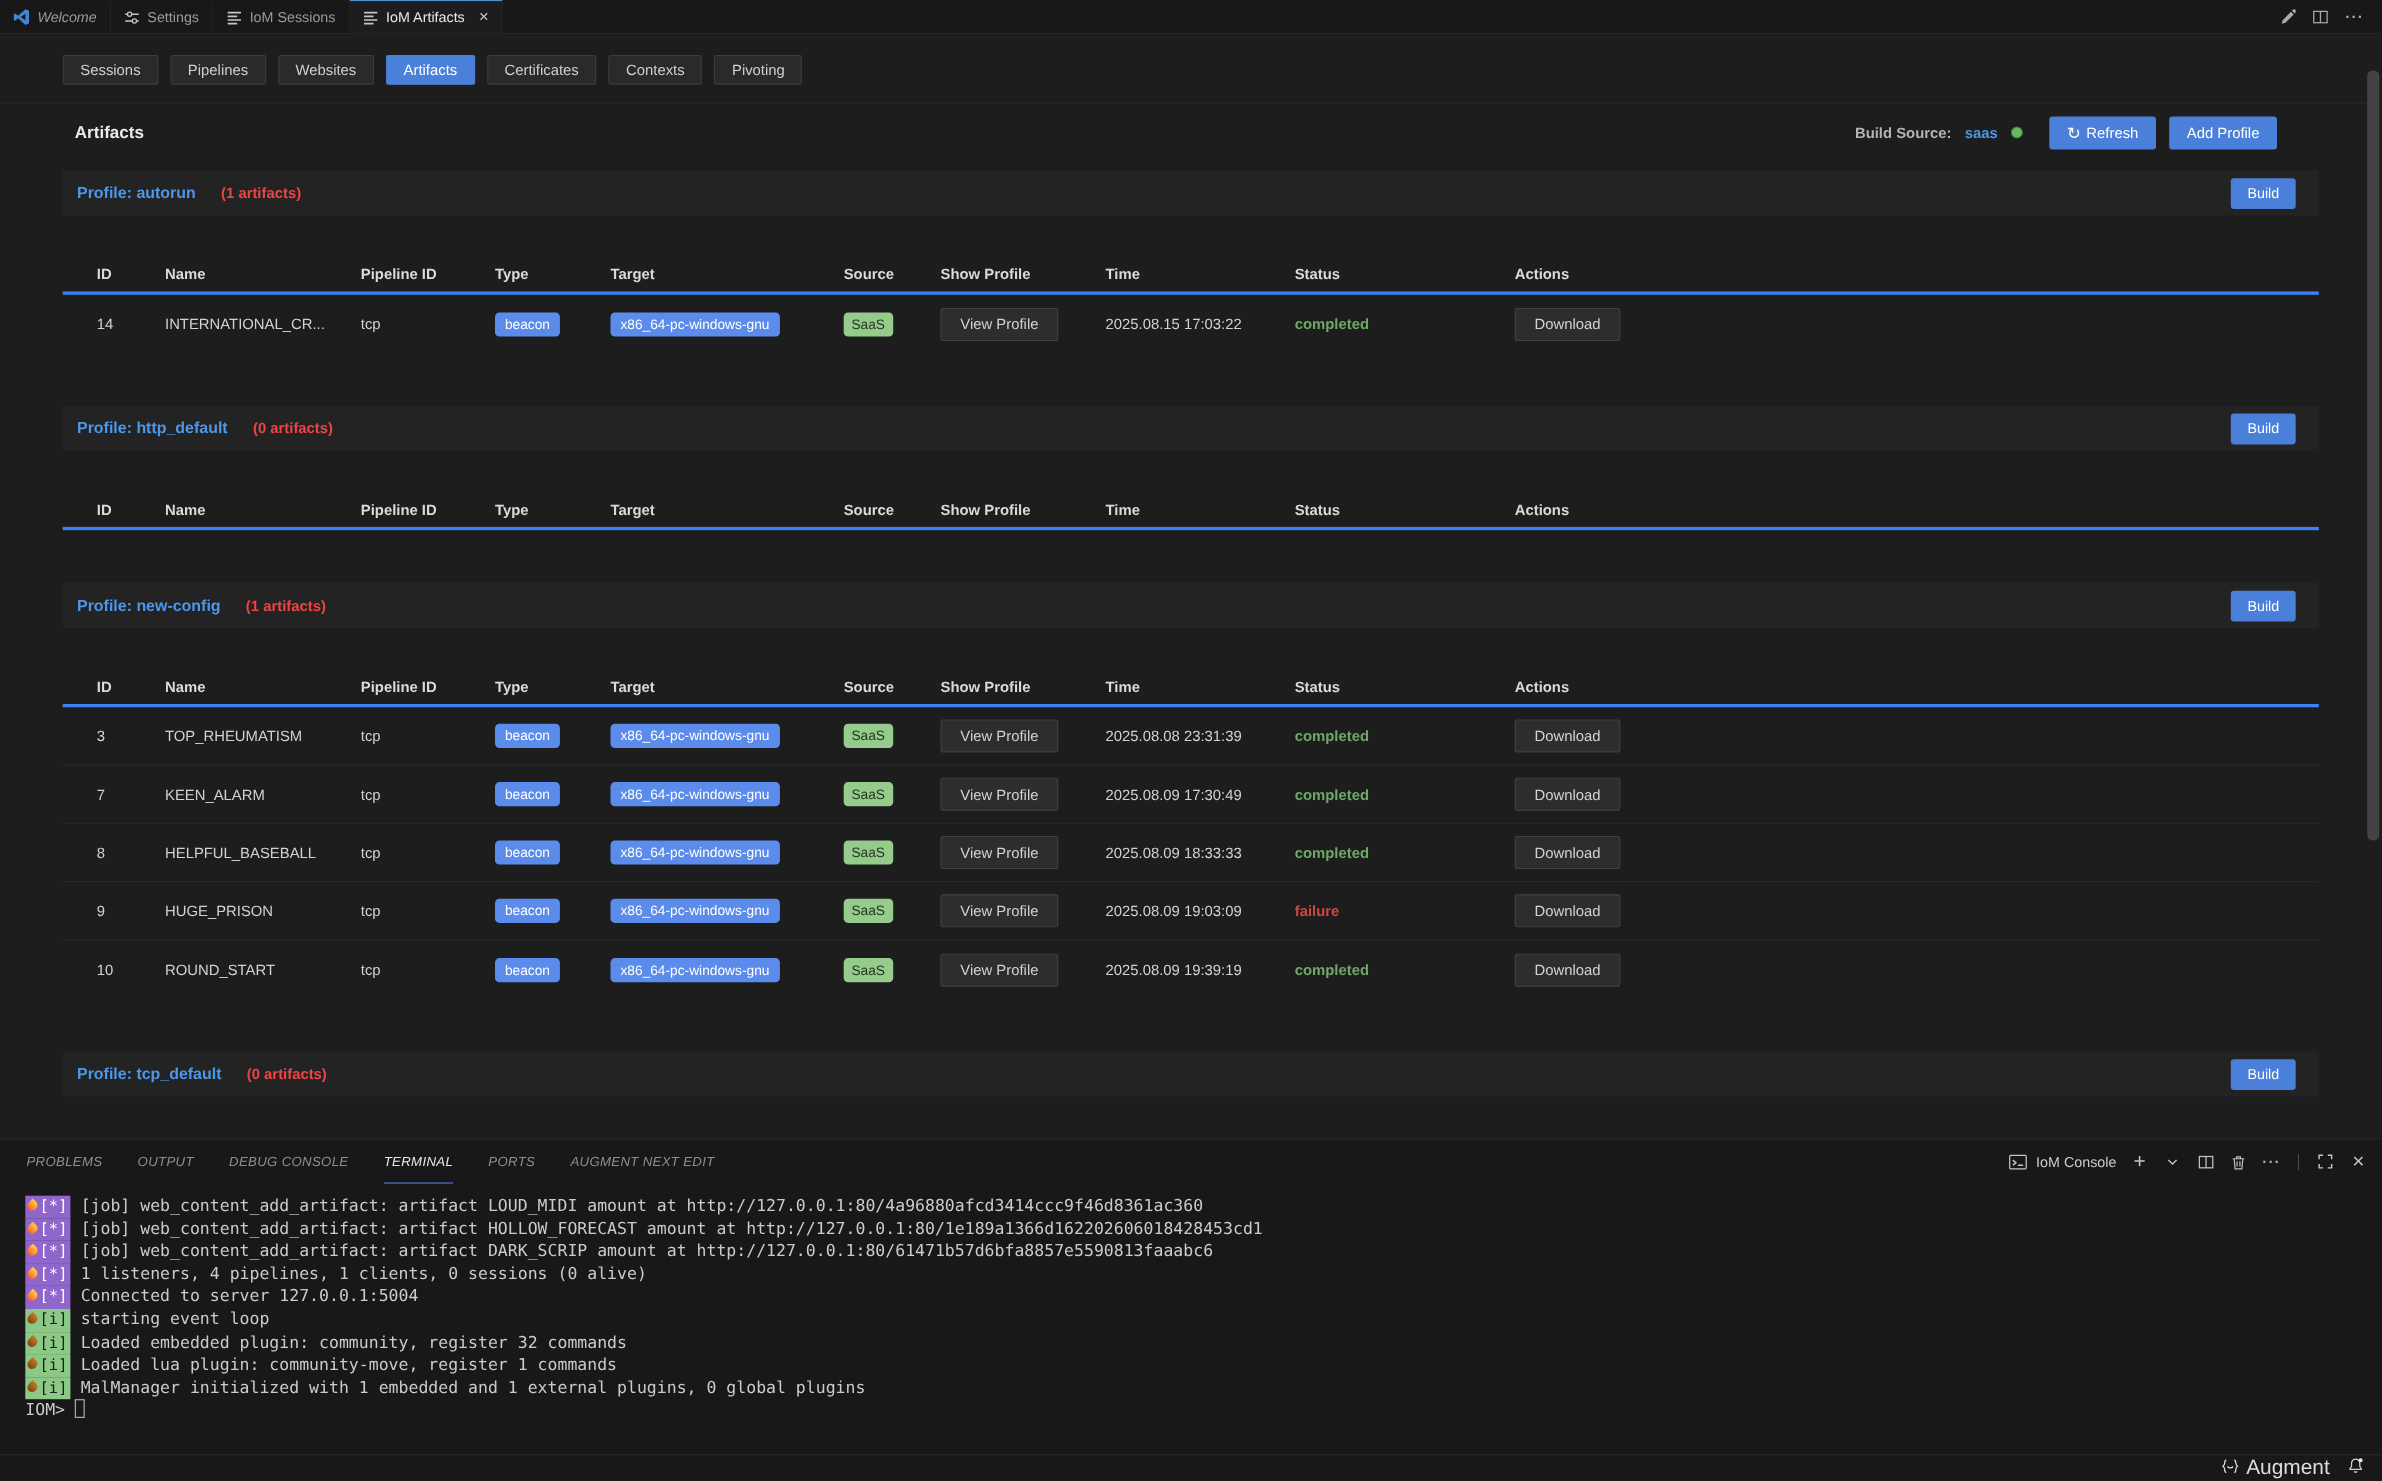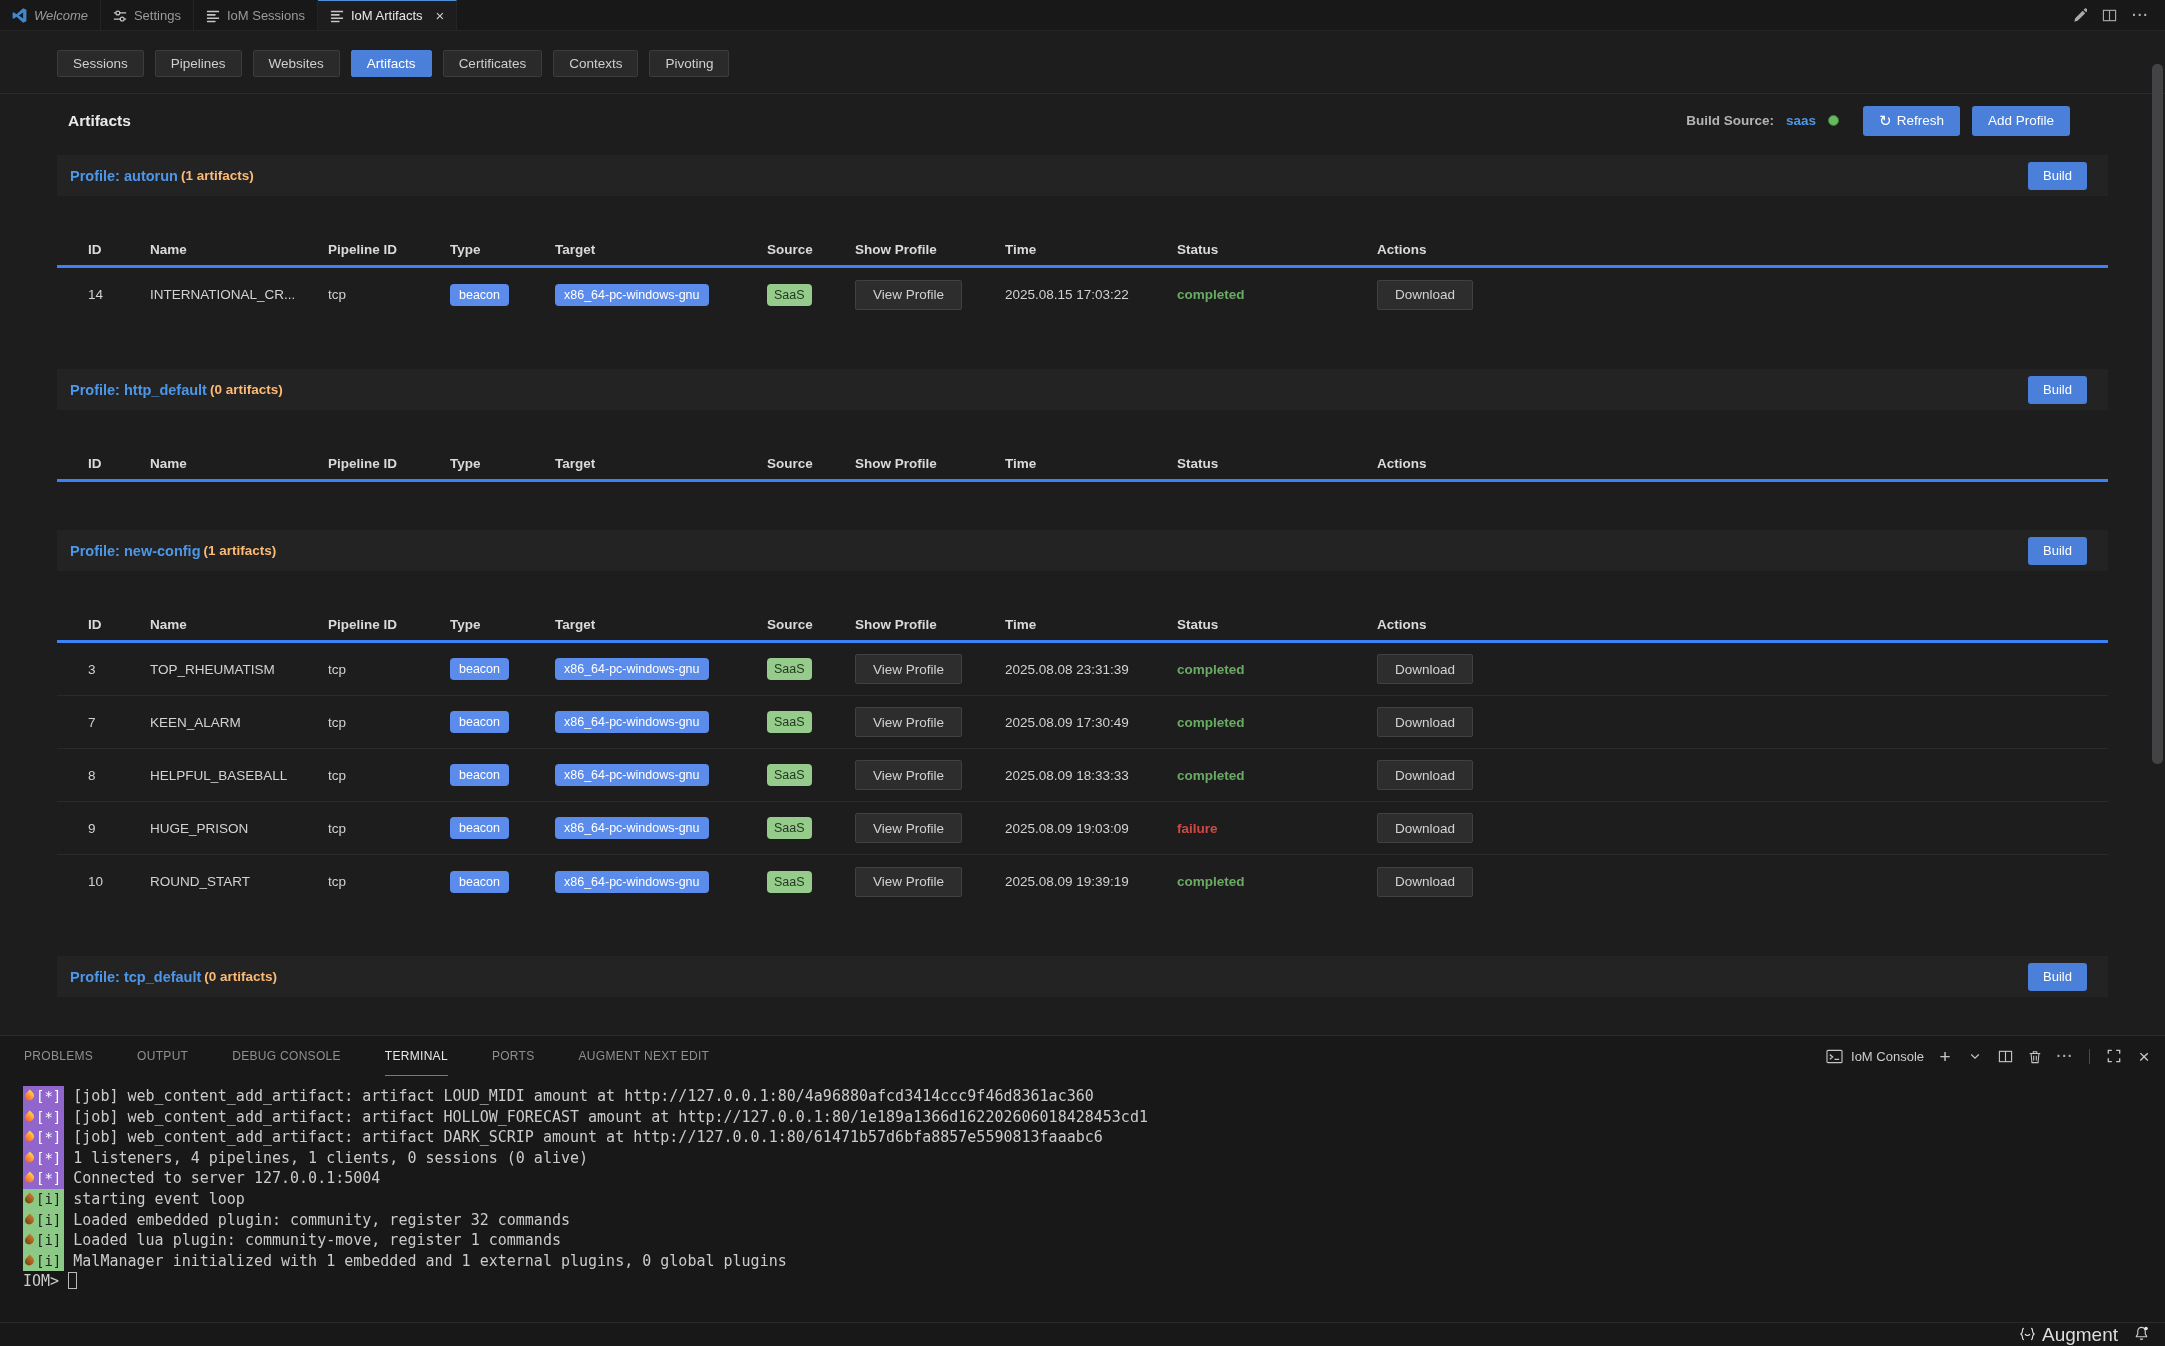--- a/index.html
+++ b/index.html
@@ -42,21 +42,21 @@
               display:inline-flex; align-items:center; gap:5px; }
   .btn.blue.small { height:28px; padding:0 15px; font-size:13px; }
   .ricon { font-size:15px; font-family:"DejaVu Sans",sans-serif; }
 
   #sections { margin:8px 57px 0 57px; }
   .section { margin-bottom:48px; }
   .sec-head { height:41px; background:#232324; display:flex; align-items:center; justify-content:space-between;
               padding:0 21px 0 13px; }
   .sec-head-left { display:flex; align-items:center; }
   .profile-link { color:#4d97e8; font-weight:bold; font-size:14.5px; }
-  .profile-count { margin-left:3px; color:#fdba74; font-weight:bold; font-size:13.5px; }
+  .profile-count { margin-left:23px; color:#ef4444; font-weight:bold; font-size:13.5px; }
 
   .table { margin-top:38px; }
   .trow { display:grid; grid-template-columns:62px 178px 122px 105px 212px 88px 150px 172px 200px 1fr;
           align-items:center; padding-left:31px; }
   .trow.thead { height:34px; border-bottom:3px solid #3b82f6; }
   .trow.tr { height:53px; border-bottom:1px solid #2a2a2b; }
   .trow.tr:last-child { border-bottom:none; }
   .tcell { font-size:13.5px; color:#d2d2d2; }
   .tcell.th { font-weight:bold; color:#dadada; }
   .badge { display:inline-block; padding:4px 9px; border-radius:4px; font-size:12.5px; }
@@ -65,21 +65,21 @@
   .btn.dark { background:#2d2d2e; border:1px solid #414142; color:#d2d2d2; height:30px; padding:0 17px;
               border-radius:2px; font-size:13.5px; }
   .st-completed { color:#6aaa64; font-weight:bold; }
   .st-failure { color:#cf4944; font-weight:bold; }
 
   .vscroll { position:absolute; top:33px; right:2px; width:11px; height:700px; background:#434345; border-radius:5px; }
 
   
   .panel { height:287px; background:#181818; border-top:1px solid #2b2b2c; }
   .panel-header { height:40px; display:flex; justify-content:space-between; align-items:stretch; padding:0 12px 0 24px; }
-  .panel-tabs { display:flex; gap:44px; }
+  .panel-tabs { display:flex; gap:32px;font-style:italic; }
   .panel-tab { font-size:12px; letter-spacing:.3px; color:#8f8f8f; display:flex; align-items:center;
                border-bottom:1px solid transparent; }
   .panel-tab.active { color:#e7e7e7; border-bottom-color:#4a80d9; }
   .panel-actions { display:flex; align-items:center; gap:12px; }
   .console-label { display:flex; align-items:center; gap:8px; font-size:13px; color:#cccccc; }
   .pa-icon { display:flex; align-items:center; justify-content:center; min-width:18px; height:20px;
              color:#c5c5c5; font-size:16px; line-height:1; }
   .pa-plus { font-size:19px; font-weight:300; }
   .pa-close { font-size:19px; }
   .pa-sep { width:1px; height:15px; background:#4a4a4a; margin:0 3px; }

